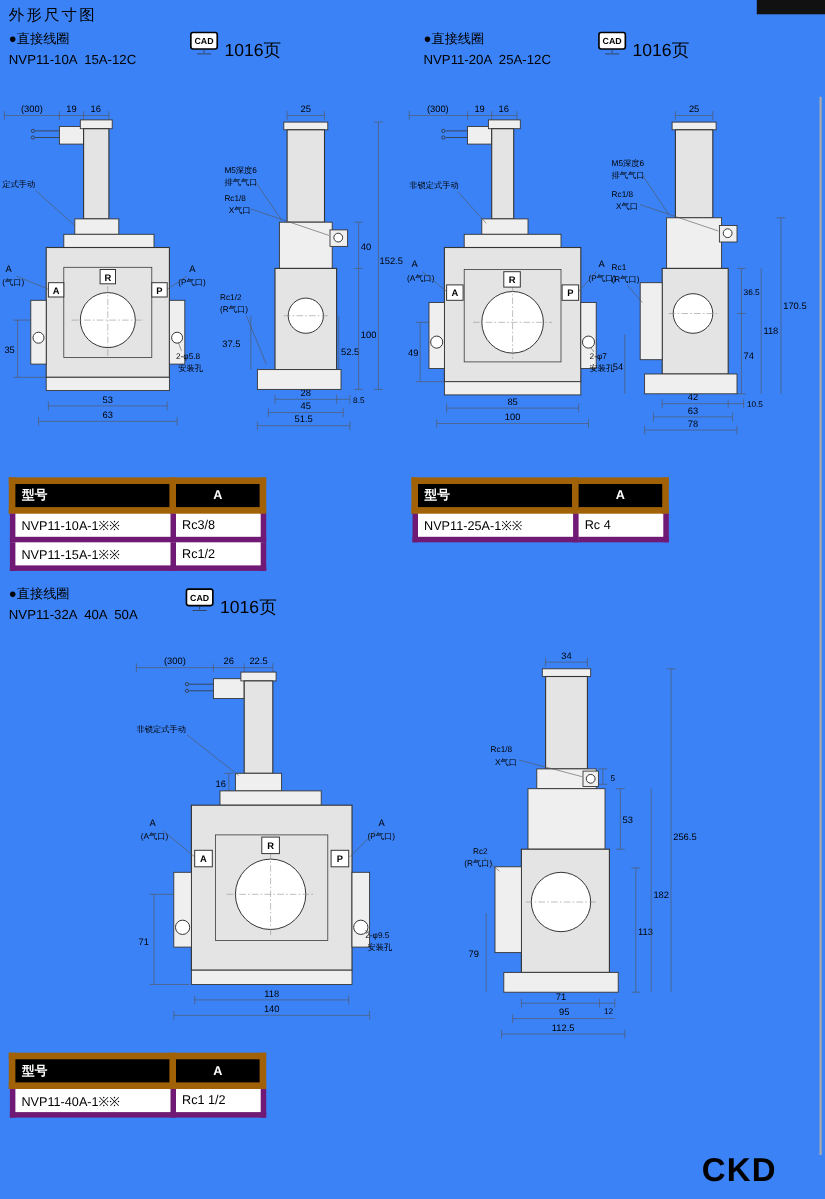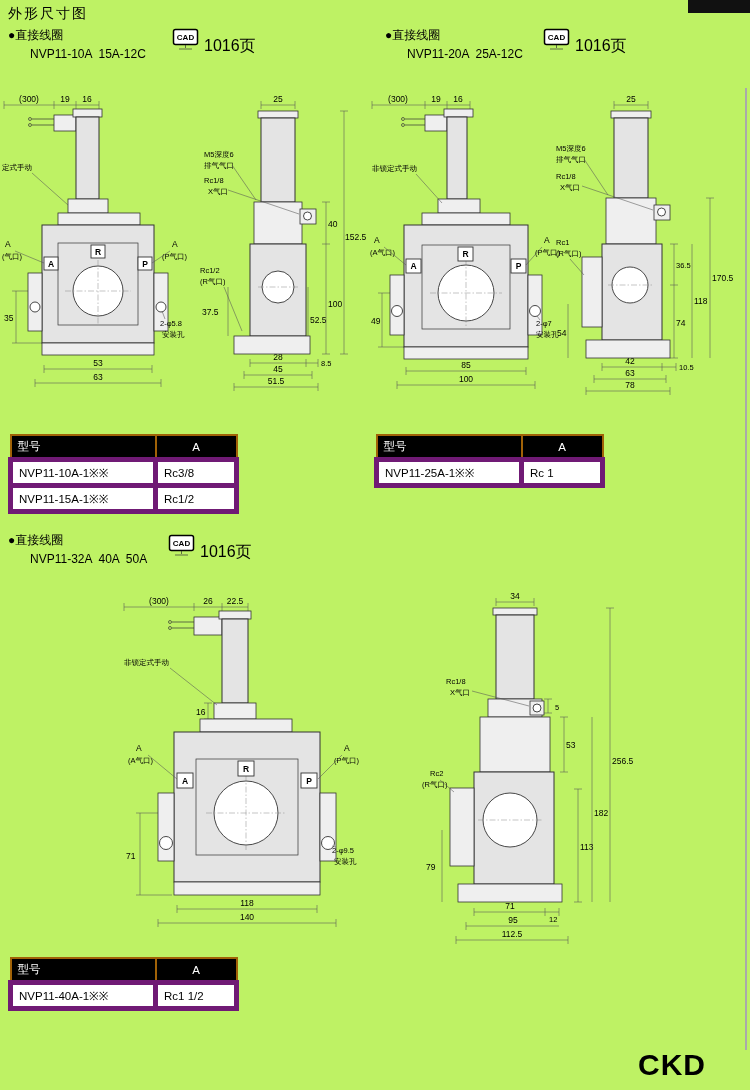--- a/index.html
+++ b/index.html
@@ -1,30 +1,30 @@
 <!DOCTYPE html>
 <html><head>
 <meta charset="utf-8">
 <style>
   html,body{margin:0;padding:0;background:#fff;}
-  .page{position:relative;width:750px;height:1090px;background:#bef264;overflow:hidden;
+  .page{position:relative;width:750px;height:1090px;background:#3b82f6;overflow:hidden;
         font-family:"Liberation Sans",sans-serif;color:#000;}
   .abs{position:absolute;}
   .pre{white-space:pre;}
   .title{font-size:14px;letter-spacing:2px;}
   .sec-line1{font-size:12px;}
-  .sec-models{font-size:12px;margin-top:3px;margin-left:22px;}
+  .sec-models{font-size:12px;margin-top:3px;}
   .pageref{font-size:16px;}
   .tab{background:#111;}
   .rule-r{background:#aaa;}
   .brand{font-size:30px;font-weight:900;letter-spacing:1px;}
   
   table.spec{border-collapse:collapse;font-size:11.5px;}
-  table.spec th{background:#000;color:#fff;font-weight:normal;text-align:left;
-    padding:3px 6px;border:2px solid #a16207;}
+  table.spec th{background:#000;color:#fff;font-weight:bold;text-align:left;
+    padding:3px 6px;border:6px solid #a16207;}
   table.spec th.c2{text-align:center;}
   table.spec td{border:5px solid #701a75;padding:3px 6px;background:#fff;}
   td.c1,th.c1{width:128px;} td.c2,th.c2{width:64px;}
   
   svg{overflow:visible;}
   svg text{font-family:"Liberation Sans",sans-serif;fill:#000;}
   .fillA{fill:#e4e4e4;stroke:#333;stroke-width:1;}
   .fillB{fill:#efefef;stroke:#333;stroke-width:0.8;}
   .white{fill:#fff;stroke:#333;stroke-width:0.9;}
   .ln{stroke:#333;stroke-width:0.7;fill:none;}
@@ -352,21 +352,21 @@
     <table class="spec">
       <thead>
           <tr>
         <th class="c1">型号</th>
         <th class="c2">A</th>
       </tr>
         </thead>
       <tbody>
         <tr>
           <td class="c1">NVP11-25A-1※※</td>
-          <td class="c2">Rc 1</td>
+          <td class="c2">Rc 4</td>
         </tr>
       </tbody>
     </table>
   </div>
 
   <div class="abs" style="left:8px;top:532px">
     <div class="sec-line1">●直接线圈</div>
     <div class="sec-models pre">NVP11-32A  40A  50A</div>
   </div>
   <svg class="abs" style="left:168px;top:534px" width="28" height="24">

